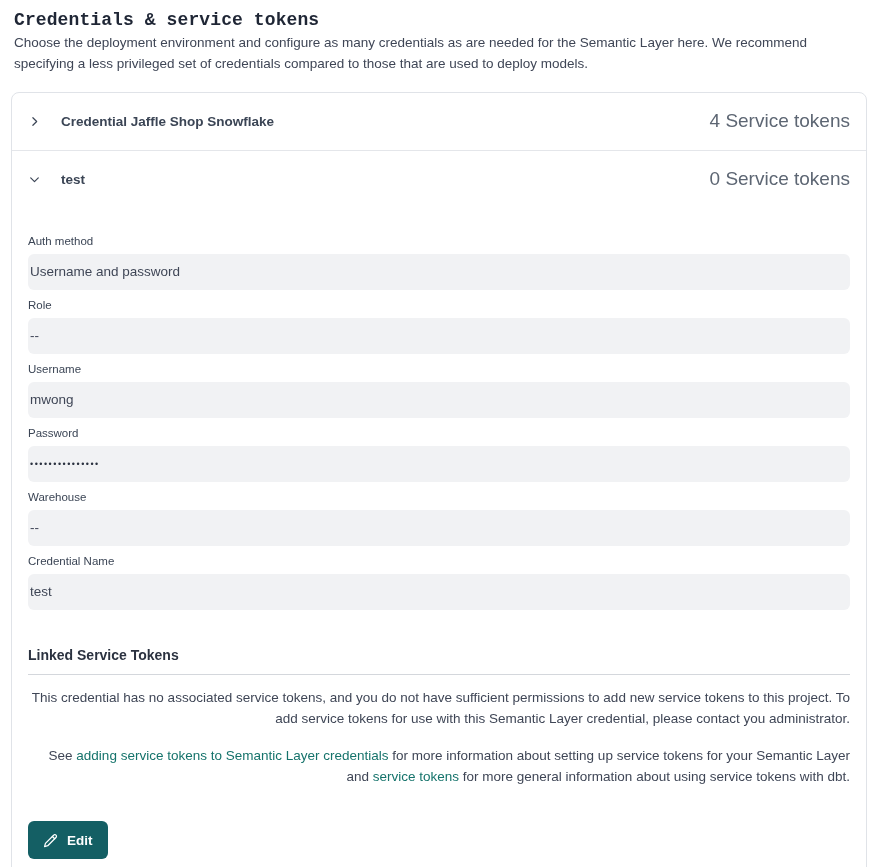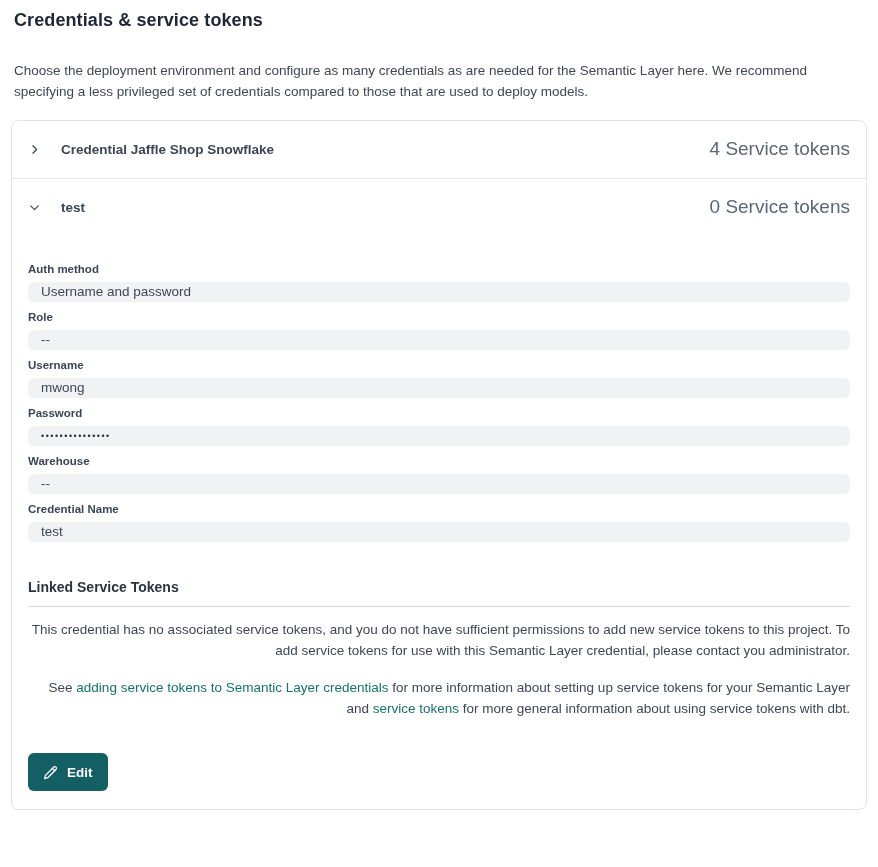--- a/index.html
+++ b/index.html
@@ -10,22 +10,23 @@
     width: 878px;
     height: 867px;
     overflow: hidden;
   }
   .page { padding: 6px 11px 0 11px; }
 
   .page-title {
     font-size: 18px;
     font-weight: 700;
     color: #1f2635;
-    margin: 4px 0 30px 3px;
+    margin: 4px 0 3px 3px;
     letter-spacing: 0.1px;
+    font-family: Liberation Mono, monospace;
   }
   .page-desc {
     font-size: 13.5px;
     line-height: 1.55;
     color: #3f4656;
     margin: 0 0 17px 3px;
     max-width: 846px;
   }
 
   .card {
@@ -62,29 +63,29 @@
   .row-tokens {
     font-size: 19px;
     color: #5d6673;
   }
 
   .row-body { padding: 27px 16px 18px 16px; }
 
   .field-group { margin-bottom: 9px; }
   .field-label {
     font-size: 11.5px;
-    font-weight: 700;
+    font-weight: 400;
     color: #3b4555;
     margin-bottom: 7px;
   }
   .field-box {
     background: #f1f2f4;
     border-radius: 6px;
-    height: 20px;
-    padding: 0 13px;
+    height: 36px;
+    padding: 0 2px;
     display: flex;
     align-items: center;
     font-size: 13.5px;
     color: #3f4656;
   }
   .field-box.masked {
     font-size: 9px;
     letter-spacing: 1.5px;
     color: #2b3240;
   }

